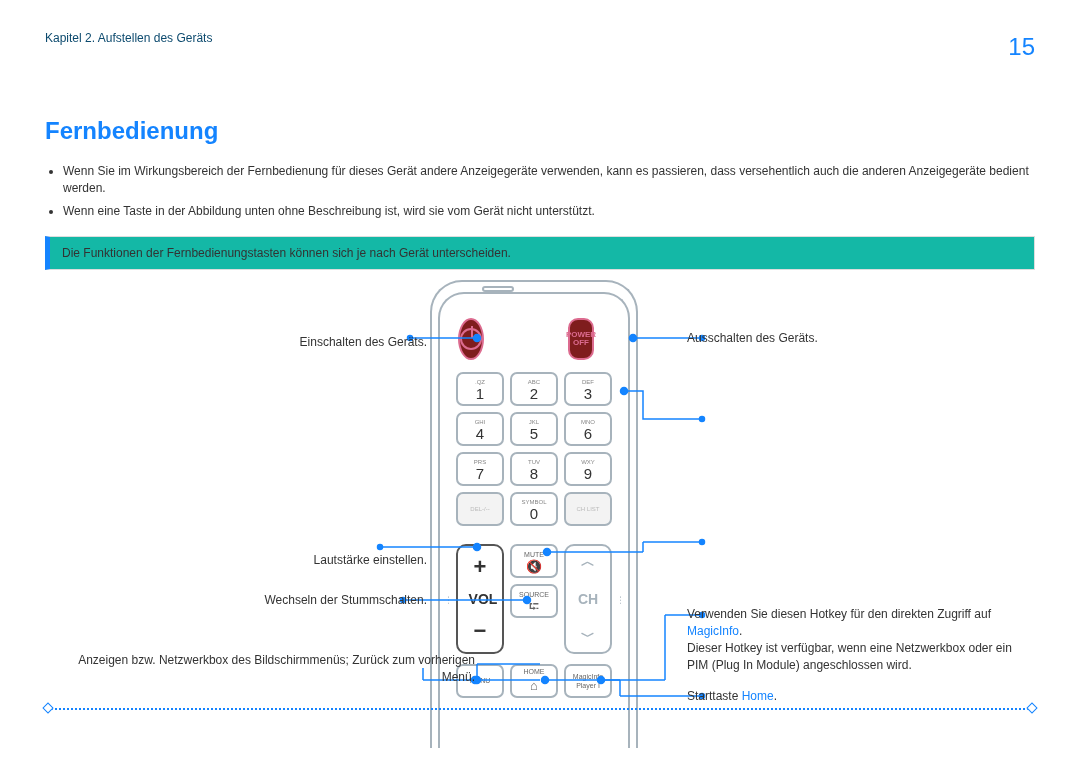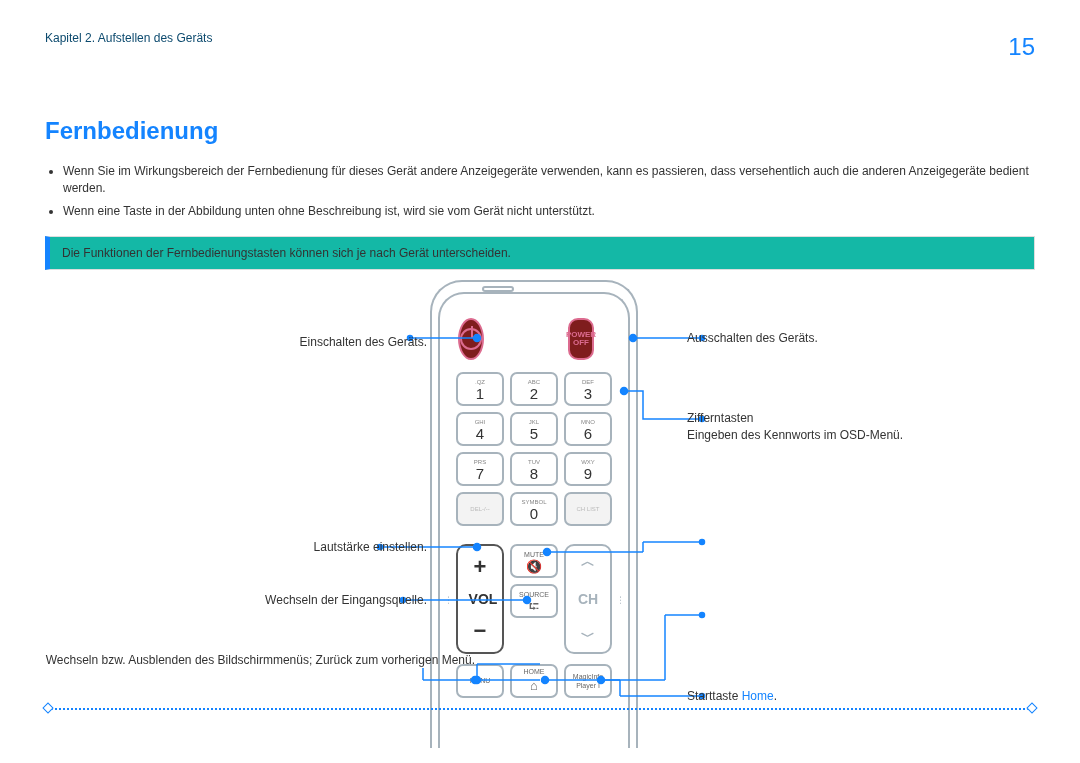--- a/index.html
+++ b/index.html
@@ -364,28 +364,30 @@
 
       <circle cx="500" cy="400" r="3.5"></circle>
       <line x1="500" y1="400" x2="575" y2="400"></line>
       <line x1="575" y1="400" x2="575" y2="416"></line>
       <line x1="575" y1="416" x2="657" y2="416"></line>
         <circle cx="657" cy="416" r="2.5"></circle>
     </g>
   </svg>
 
   <div class="callout left" style="top:54px">Einschalten des Geräts.</div>
-  <div class="callout left" style="top:259px">Lautstärke einstellen.</div>
-  <div class="callout left" style="top:312px">Wechseln der Eingangsquelle.</div>
-  <div class="callout left" style="top:372px; right:560px; max-width:450px">Wechseln bzw. Ausblenden des Bildschirmmenüs; Zurück zum vorherigen Menü.</div>
+  <div class="callout left" style="top:272px">Lautstärke einstellen.</div>
+  <div class="callout left" style="top:312px">Wechseln der Stummschalten.</div>
+  <div class="callout left" style="top:372px; right:560px; max-width:450px">Anzeigen bzw. Netzwerkbox des Bildschirmmenüs; Zurück zum vorherigen Menü.</div>
 
   <div class="callout right" style="top:50px">Ausschalten des Geräts.</div>
-  <div class="callout right" style="top:130px">
-    <div>Zifferntasten</div>
-    <div>Eingeben des Kennworts im OSD-Menü.</div>
+  <div class="callout right" style="top:326px">
+    <div>
+      <span>Verwenden Sie diesen Hotkey für den direkten Zugriff auf </span><span class="link">MagicInfo</span><span>.</span>
+    </div>
+    <div>Dieser Hotkey ist verfügbar, wenn eine Netzwerkbox oder ein PIM (Plug In Module) angeschlossen wird.</div>
   </div>
   <div class="callout right" style="top:408px">
     <span>Starttaste </span><span class="link">Home</span><span>.</span>
   </div>
 
   <div class="hr-dots">
     <span style="position:absolute;left:-4px;top:-6px;width:8px;height:8px;border:1.5px solid #1484ff;transform:rotate(45deg);background:#fff"></span>
     <span style="position:absolute;right:-4px;top:-6px;width:8px;height:8px;border:1.5px solid #1484ff;transform:rotate(45deg);background:#fff"></span>
   </div>
 

